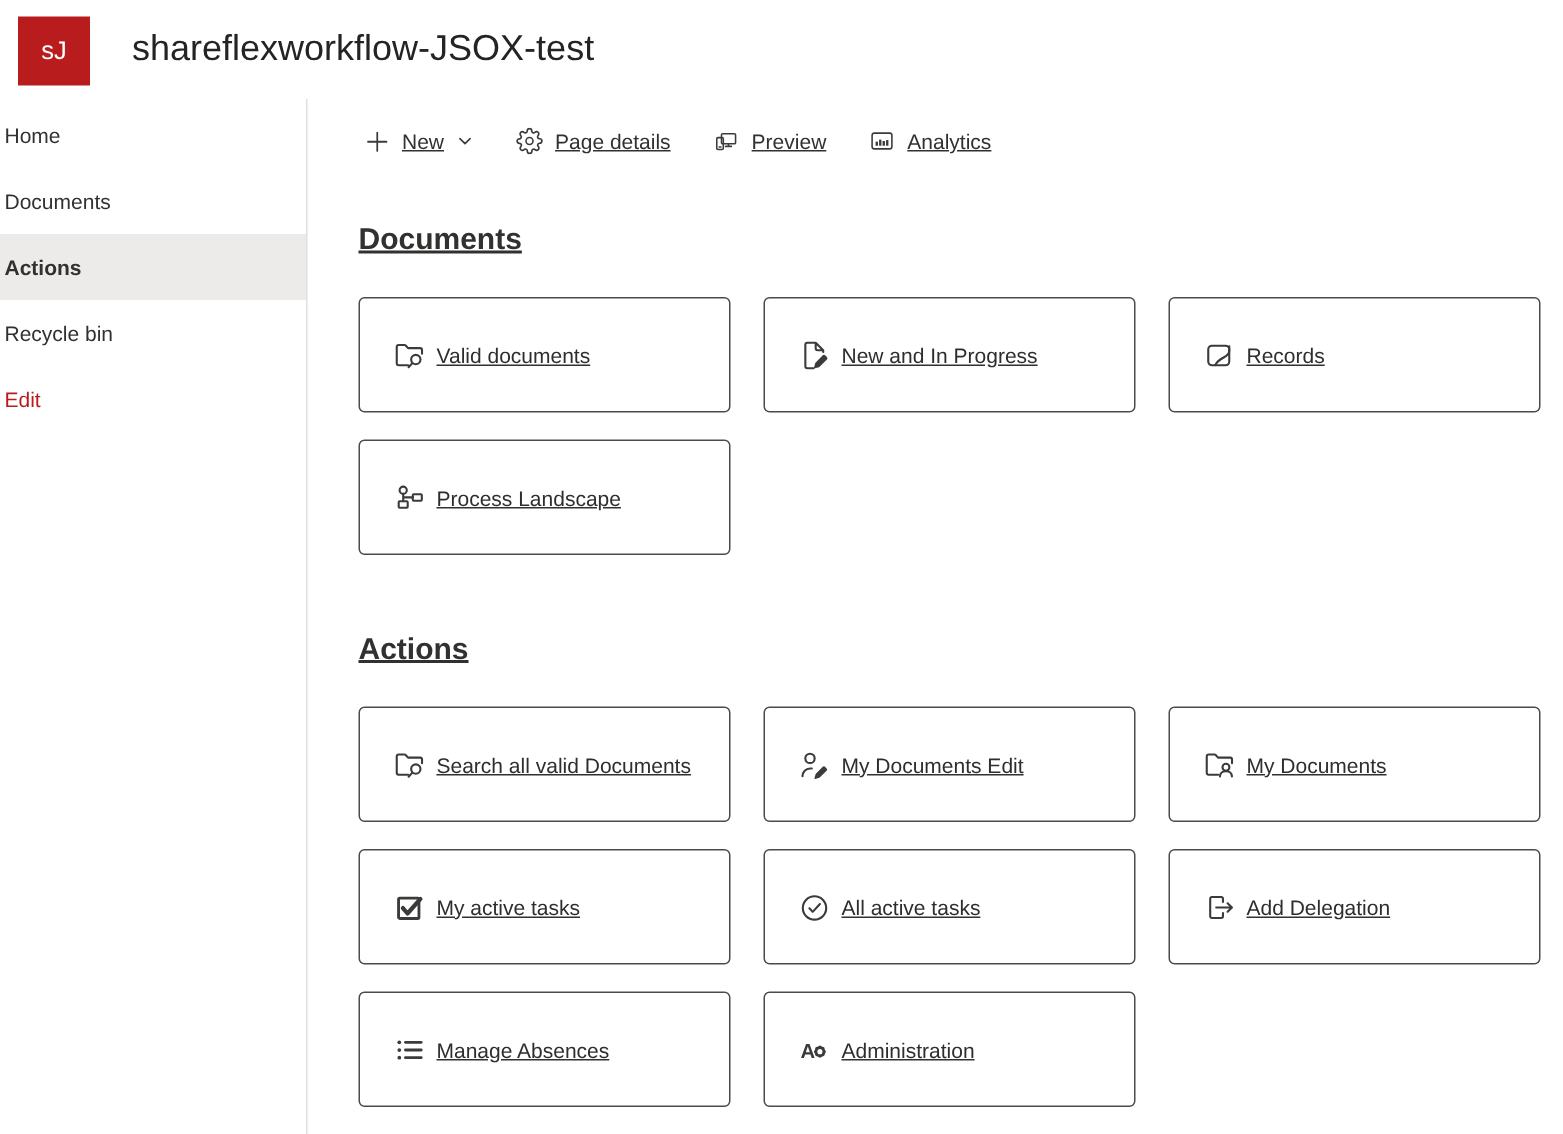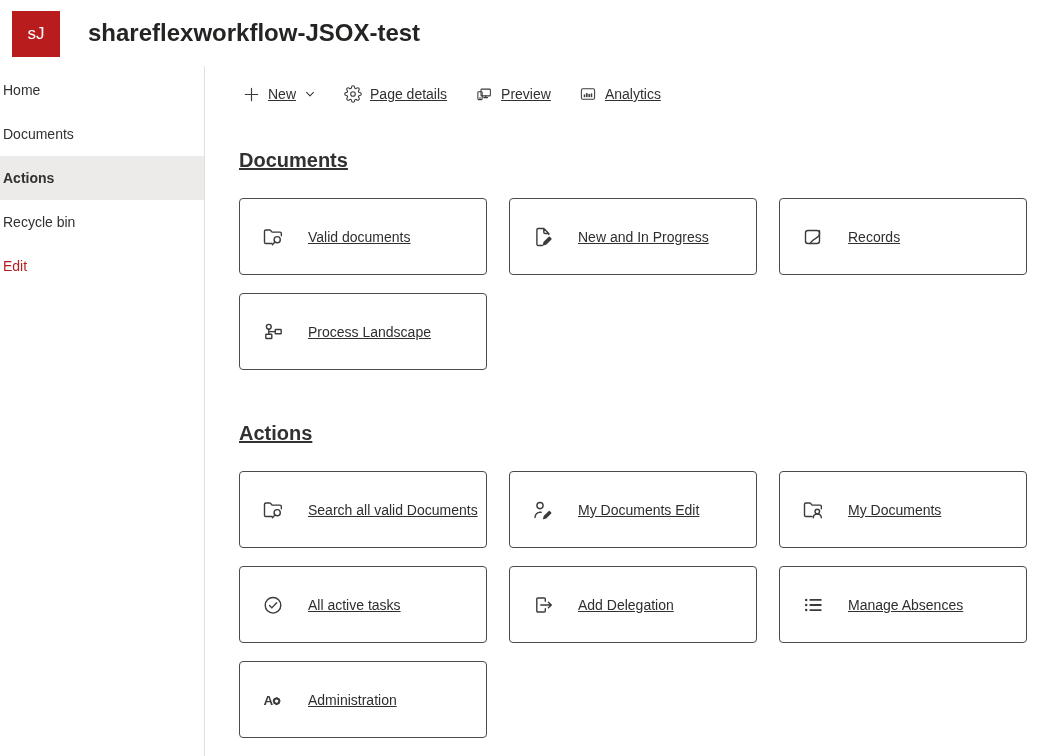--- a/index.html
+++ b/index.html
@@ -4,41 +4,41 @@
 <style>
   * { margin:0; padding:0; box-sizing:border-box; }
   html,body { width:1042px; height:756px; background:#fff; overflow:hidden; }
   body { font-family:"Liberation Sans", sans-serif; color:#323130; }
   .app { position:relative; width:1042px; height:756px; background:#fff; }
 
   
   .header { position:absolute; top:0; left:0; width:100%; height:66px; display:flex; align-items:center; padding-left:12px; background:#fff; }
   .site-logo { width:48px; height:46px; margin-top:2px; display:flex; align-items:center; justify-content:center;
                color:#fff; font-size:17px; cursor:pointer; }
-  .site-title { margin-left:28px; font-size:24px; font-weight:700; color:#252423; }
+  .site-title { margin-left:28px; font-size:24px; font-weight:400; color:#252423; }
 
   
   .sidebar { position:absolute; top:66px; left:0; width:205px; height:690px; border-right:1px solid #e1dfdd; padding-top:2px; background:#fff; }
   .nav-item { height:44px; line-height:44px; padding-left:3px; font-size:14px; color:#323130; cursor:pointer; }
   .nav-item.active { font-weight:700; }
   .nav-item.muted { color:#b91c1c; }
 
   
   .main { position:absolute; top:66px; left:206px; width:836px; height:690px; padding-left:33px; background:#fff;text-decoration:underline; }
 
   .toolbar { margin-top:13px; height:30px; display:flex; align-items:center; gap:28px; margin-left:4px; }
   .tb-item { display:flex; align-items:center; gap:8px; font-size:14px; color:#323130; cursor:pointer; white-space:nowrap; }
   .tb-item svg { flex:none; }
 
   .section-title { margin-top:40px; font-size:20px; font-weight:700; color:#323130; }
   .section-title.second { margin-top:52px; }
 
   .tiles { margin-top:26px; display:grid; grid-template-columns:repeat(3,250px); gap:18px 20px; }
   .tile { width:248px; height:77px; border:1px solid #4d4b49; border-radius:4px; background:#fff;
-          display:flex; align-items:center; padding-left:21px; gap:23px; cursor:pointer; }
+          display:flex; align-items:center; padding-left:21px; gap:6px; cursor:pointer; }
   .tile-label { font-size:14px; color:#2f2e2d; }
   .icon24 { width:24px; height:24px; flex:none; }
 
   svg .st { fill:none; stroke:#3c3b39; stroke-width:1.4; stroke-linecap:round; stroke-linejoin:round; }
   svg .fl { fill:#3c3b39; stroke:none; }
 </style>
 </head>
 <body>
 
 <div class="app">
@@ -160,20 +160,27 @@
 
       <div class="tile">
         <svg class="icon24" viewBox="0 0 24 24">
             <path class="st" d="M3.5 6.3 a1.3 1.3 0 0 1 1.3-1.3 h3.9 a1 1 0 0 1 .75.33 l1.6 1.77 h8 a1.3 1.3 0 0 1 1.3 1.3 v2.4 M3.5 6.3 v10.9 a1.3 1.3 0 0 0 1.3 1.3 h6.3"></path>
             <circle class="st" cx="16.3" cy="13.5" r="2.3"></circle>
             <path class="st" d="M12.3 19.7 c0-2.2 1.8-3.6 4-3.6 s4 1.4 4 3.6"></path>
           </svg>
         <span class="tile-label">My Documents</span>
       </div>
 
+      <div class="tile">
+        <svg class="icon24" viewBox="0 0 24 24">
+            <rect class="st" style="stroke-width:1.9" x="4.7" y="5.7" width="13.6" height="13.6" rx="0.8"></rect>
+            <path class="st" style="stroke-width:2.8" d="M7.6 12.4 l3.1 3.6 L19.3 6.3"></path>
+          </svg>
+        <span class="tile-label">My active tasks</span>
+      </div>
 
       <div class="tile">
         <svg class="icon24" viewBox="0 0 24 24">
             <circle class="st" cx="12" cy="12.3" r="7.8"></circle>
             <path class="st" d="M8.6 12.5 l2.2 2.4 4.8-5.2"></path>
           </svg>
         <span class="tile-label">All active tasks</span>
       </div>
 
       <div class="tile">

